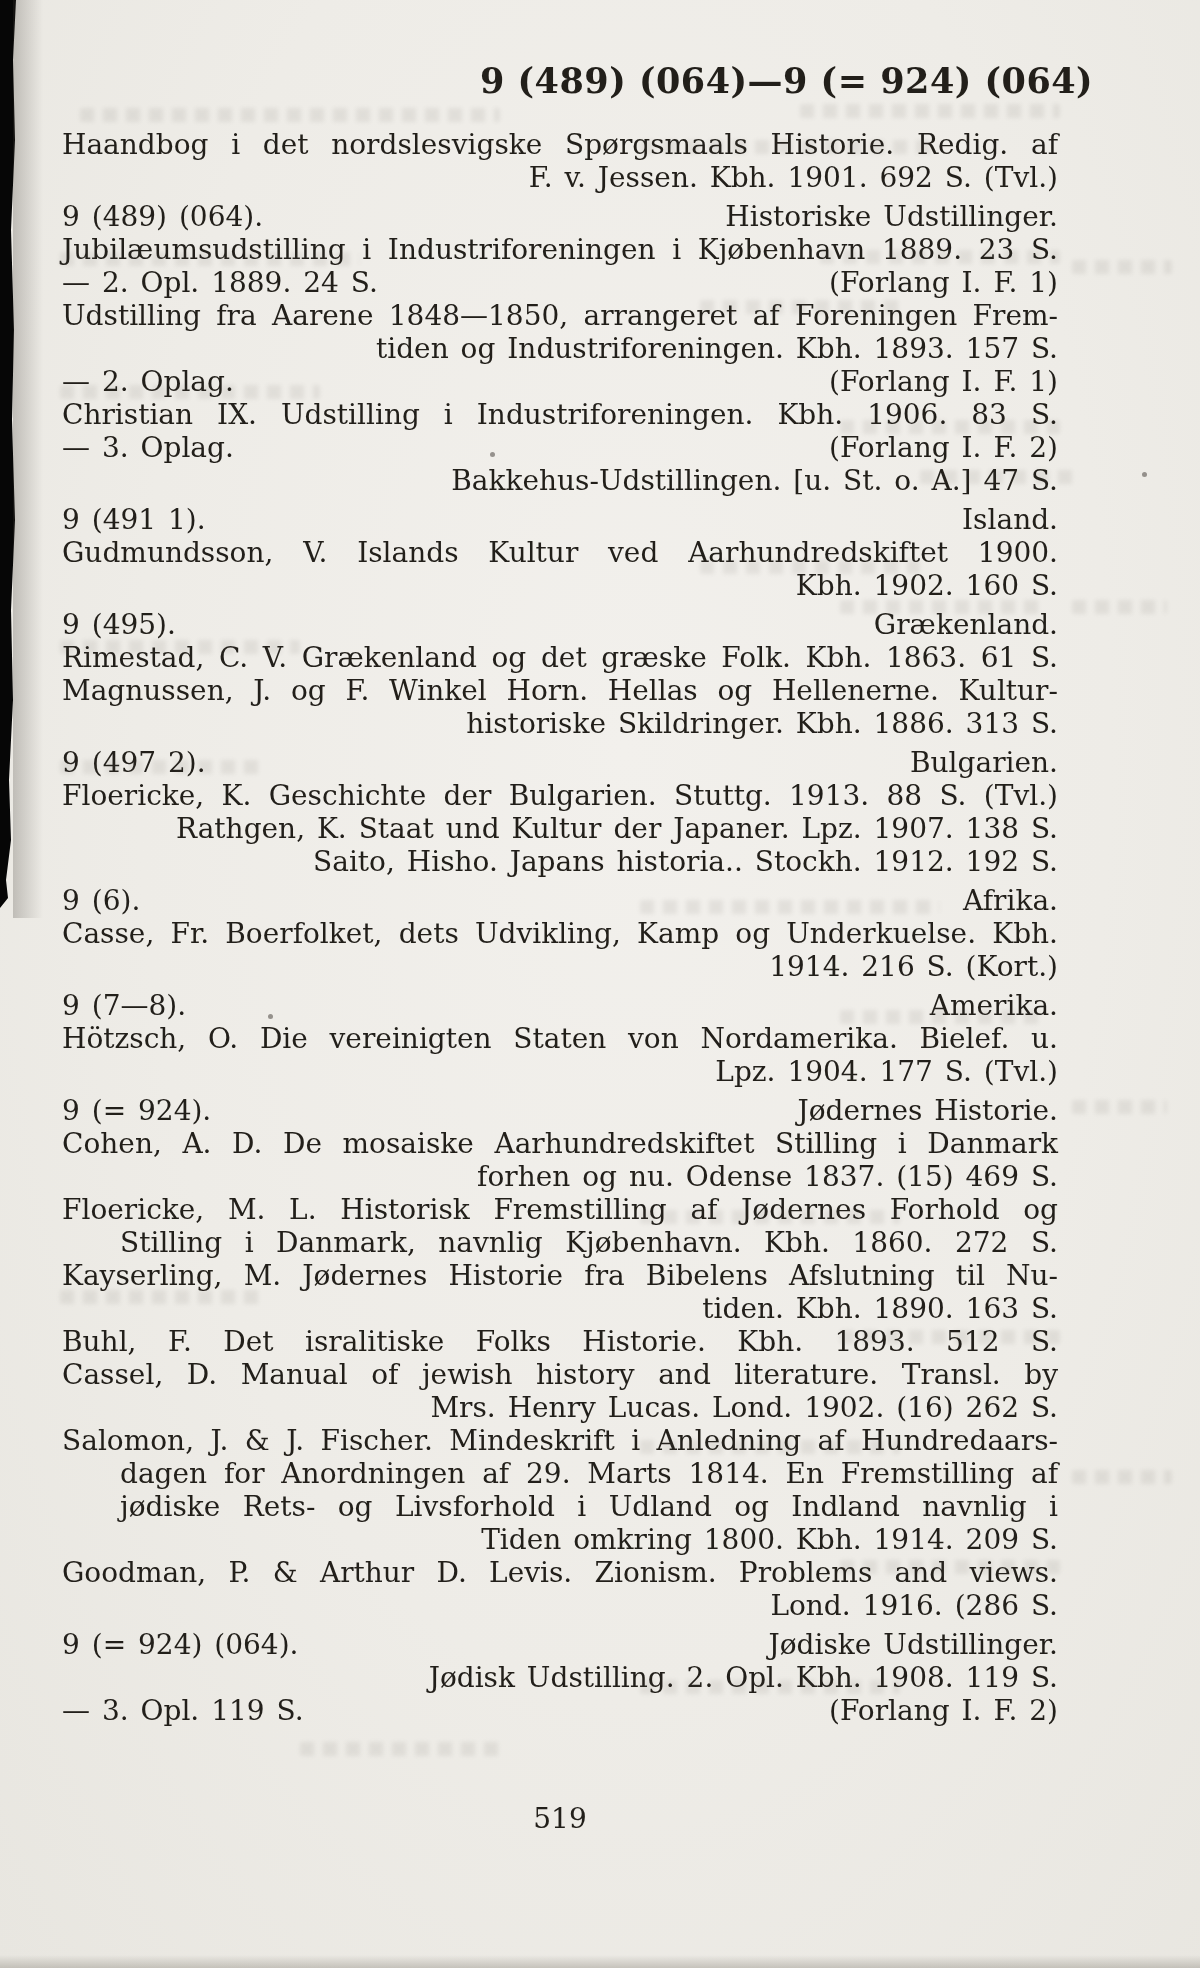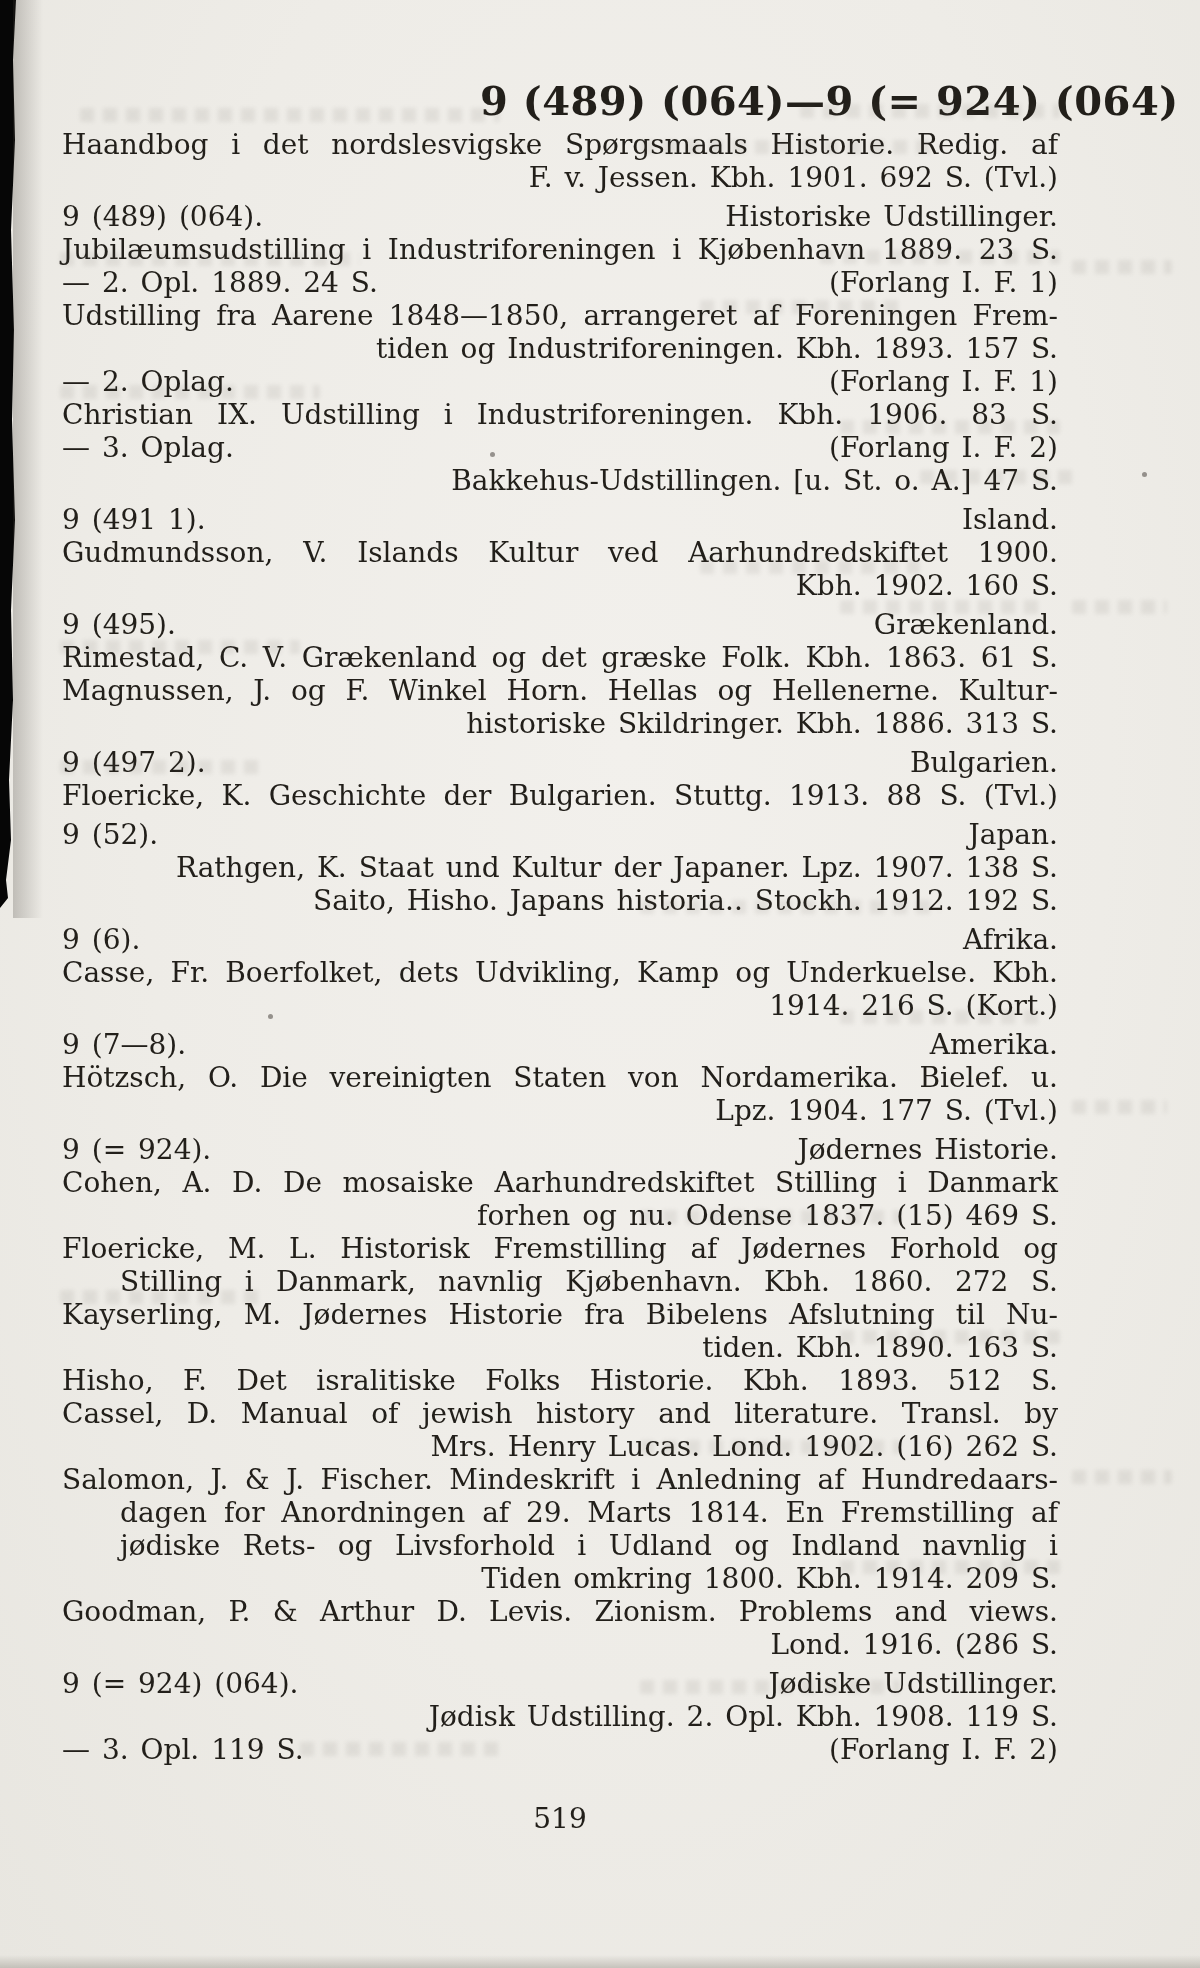--- a/index.html
+++ b/index.html
@@ -13,22 +13,22 @@
   }
   .scanbar{
     position:absolute;left:0;top:0;width:17px;height:908px;background:#060606;
     clip-path:polygon(0 0,16px 0,13px 60px,15px 140px,11px 230px,14px 330px,12px 420px,15px 520px,11px 610px,13px 700px,9px 780px,11px 840px,6px 880px,8px 898px,0 908px);
   }
   .scanbar-shadow{
     position:absolute;left:13px;top:0;width:30px;height:918px;
     background:linear-gradient(to right,rgba(60,55,48,.25),rgba(60,55,48,0));
   }
   .running-head{
-    position:absolute;top:82px;left:480px;width:585px;
-    text-align:center;font-weight:bold;font-size:40px;line-height:38px;letter-spacing:.5px;
+    position:absolute;top:62px;left:480px;width:585px;
+    text-align:center;font-weight:bold;font-size:35px;line-height:38px;letter-spacing:.5px;
     white-space:nowrap;
   }
   .textblock{position:absolute;left:62px;top:128px;width:996px;font-size:28px;}
   .line{height:33px;line-height:33px;word-spacing:3px;white-space:nowrap;overflow:visible;text-align:right;}
   .justify{white-space:normal;text-align:justify;text-align-last:justify;}
   .cont{padding-left:58px;}
   .head{display:flex;justify-content:space-between;font-weight:bold;margin-top:6px;}
   .dash{display:flex;justify-content:space-between;}
   .b{font-weight:normal;}
   .pagenum{position:absolute;top:1802px;left:62px;width:996px;text-align:center;font-size:28px;line-height:33px;}
@@ -87,24 +87,20 @@
         <span class="right b">Grækenland.</span>
       </div>
       <div class="line entry justify"><span><span class="b">Rimestad, C. V.</span><span> Grækenland og det græske Folk. Kbh. 1863. 61 S.</span></span></div>
       <div class="line entry justify"><span><span class="b">Magnussen, J.</span><span> og </span><span class="b">F. Winkel Horn.</span><span> Hellas og Hellenerne. Kultur-</span></span></div>
       <div class="line cont"><span><span>historiske Skildringer. Kbh. 1886. 313 S.</span></span></div>
       <div class="line head">
         <span><span class="b">9 (497 2).</span></span>
         <span class="right b">Bulgarien.</span>
       </div>
       <div class="line entry justify"><span><span class="b">Floericke, K.</span><span> Geschichte der Bulgarien. Stuttg. 1913. 88 S. (Tvl.)</span></span></div>
-      <div class="line head">
-        <span><span class="b">9 (52).</span></span>
-        <span class="right b">Japan.</span>
-      </div>
       <div class="line entry"><span><span class="b">Rathgen, K.</span><span> Staat und Kultur der Japaner. Lpz. 1907. 138 S.</span></span></div>
       <div class="line entry"><span><span class="b">Saito, Hisho.</span><span> Japans historia.. Stockh. 1912. 192 S.</span></span></div>
       <div class="line head">
         <span><span class="b">9 (6).</span></span>
         <span class="right b">Afrika.</span>
       </div>
       <div class="line entry justify"><span><span class="b">Casse, Fr.</span><span> Boerfolket, dets Udvikling, Kamp og Underkuelse. Kbh.</span></span></div>
       <div class="line cont"><span><span>1914. 216 S. (Kort.)</span></span></div>
       <div class="line head">
         <span><span class="b">9 (7—8).</span></span>
@@ -115,21 +111,21 @@
       <div class="line head">
         <span><span class="b">9 (= 924).</span></span>
         <span class="right b">Jødernes Historie.</span>
       </div>
       <div class="line entry justify"><span><span class="b">Cohen, A. D.</span><span> De mosaiske Aarhundredskiftet Stilling i Danmark</span></span></div>
       <div class="line cont"><span><span>forhen og nu. Odense 1837. (15) 469 S.</span></span></div>
       <div class="line entry justify"><span><span class="b">Floericke, M. L.</span><span> Historisk Fremstilling af Jødernes Forhold og</span></span></div>
       <div class="line cont justify"><span><span>Stilling i Danmark, navnlig Kjøbenhavn. Kbh. 1860. 272 S.</span></span></div>
       <div class="line entry justify"><span><span class="b">Kayserling, M.</span><span> Jødernes Historie fra Bibelens Afslutning til Nu-</span></span></div>
       <div class="line cont"><span><span>tiden. Kbh. 1890. 163 S.</span></span></div>
-      <div class="line entry justify"><span><span class="b">Hisho, F.</span><span> Det isralitiske Folks Historie. Kbh. 1893. 512 S.</span></span></div>
+      <div class="line entry justify"><span><span class="b">Buhl, F.</span><span> Det isralitiske Folks Historie. Kbh. 1893. 512 S.</span></span></div>
       <div class="line entry justify"><span><span class="b">Cassel, D.</span><span> Manual of jewish history and literature. Transl. by</span></span></div>
       <div class="line cont"><span><span>Mrs. Henry Lucas. Lond. 1902. (16) 262 S.</span></span></div>
       <div class="line entry justify"><span><span class="b">Salomon, J. &amp; J. Fischer.</span><span> Mindeskrift i Anledning af Hundredaars-</span></span></div>
       <div class="line cont justify"><span><span>dagen for Anordningen af 29. Marts 1814. En Fremstilling af</span></span></div>
       <div class="line cont justify"><span><span>jødiske Rets- og Livsforhold i Udland og Indland navnlig i</span></span></div>
       <div class="line cont"><span><span>Tiden omkring 1800. Kbh. 1914. 209 S.</span></span></div>
       <div class="line entry justify"><span><span class="b">Goodman, P. &amp; Arthur D. Levis.</span><span> Zionism. Problems and views.</span></span></div>
       <div class="line cont"><span><span>Lond. 1916. (286 S.</span></span></div>
       <div class="line head">
         <span><span class="b">9 (= 924) (064).</span></span>

